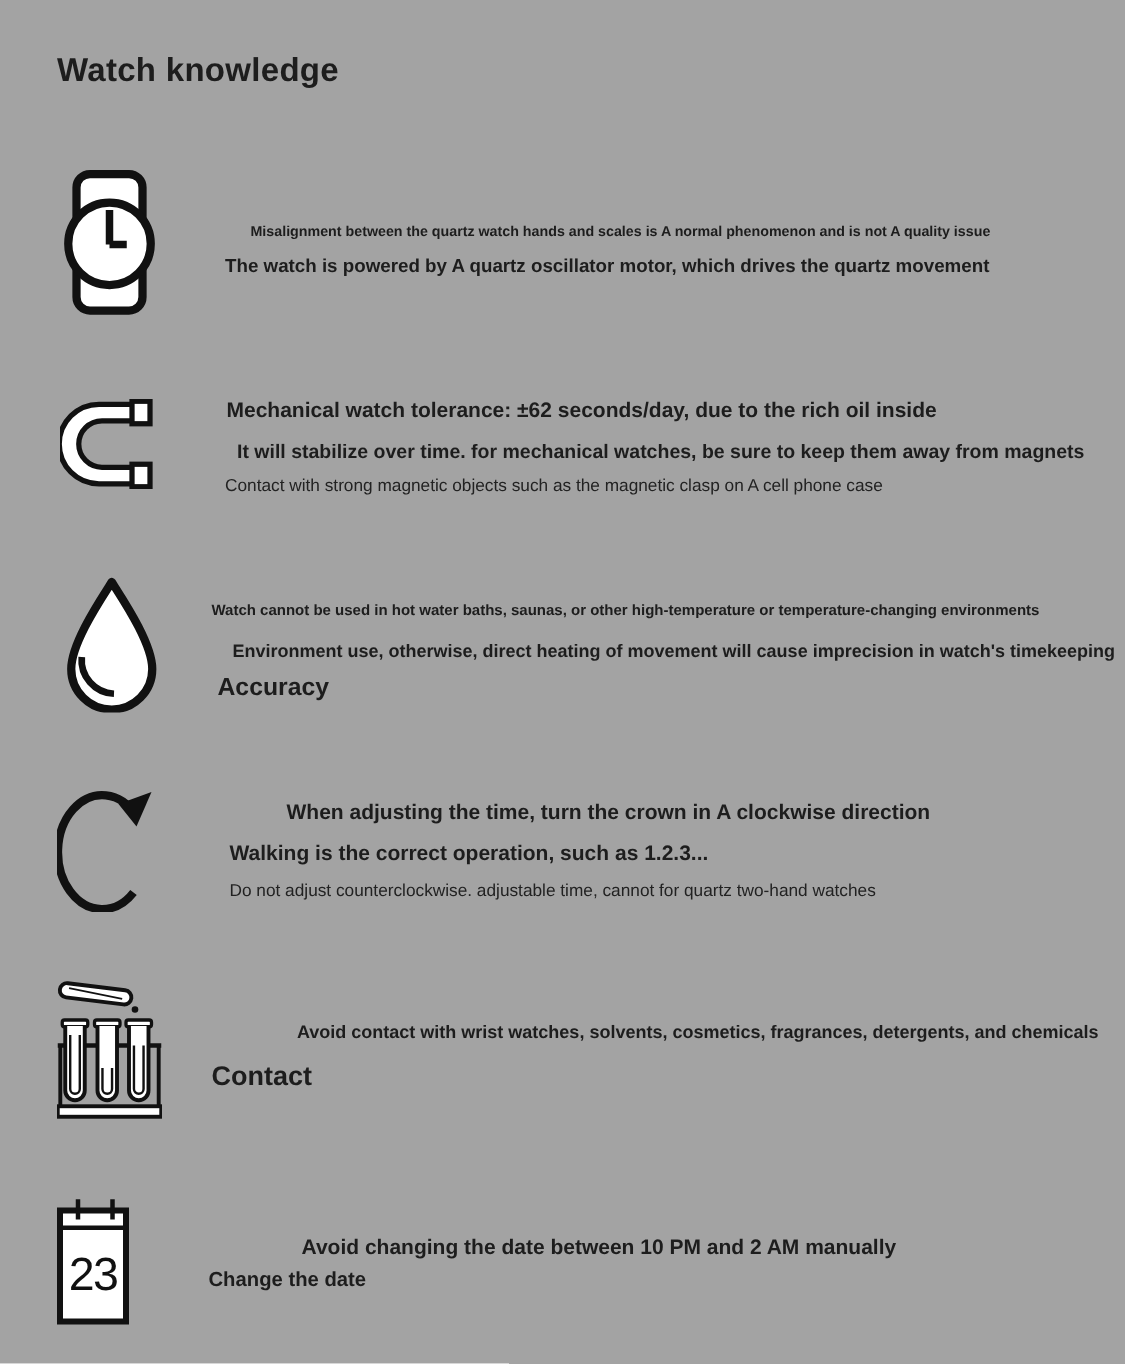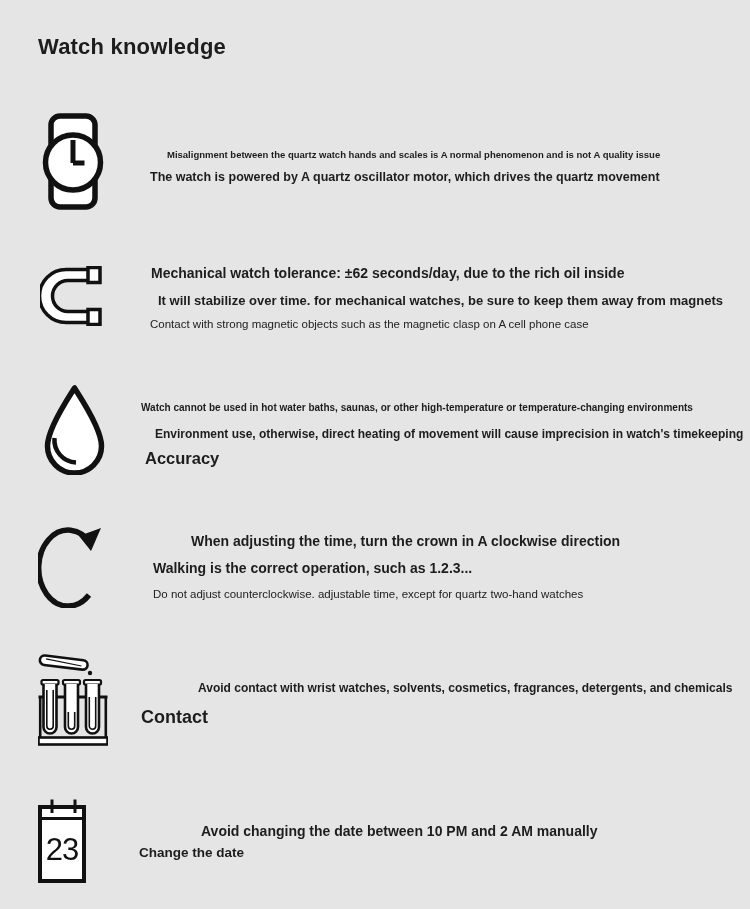--- a/index.html
+++ b/index.html
@@ -1,17 +1,17 @@
 <!DOCTYPE html>
 <html><head>
 <meta charset="utf-8">
 <style>
   html,body{margin:0;padding:0;background:#fff;}
   .page{
-    position:relative;width:750px;height:909px;background:#e5e5e5;
+    position:relative;width:750px;height:909px;background:#a3a3a3;
     font-family:"Liberation Sans","DejaVu Sans",sans-serif;color:#1d1d1d;overflow:hidden;
   }
   .t{position:absolute;white-space:nowrap;line-height:1.2;margin:0;color:#1d1d1d;}
   .b{font-weight:700;}
   .n{font-weight:400;color:#222;}
   .icon{position:absolute;display:block;}
   .icon svg{display:block;width:100%;height:100%;}
 
   .title{left:38px;top:34px;font-size:22px;font-weight:700;letter-spacing:.2px;}
 
@@ -88,21 +88,21 @@
   <p class="t b s3l3">Accuracy</p>
 
   <span class="icon ic-cw">
     <svg viewBox="0 0 64 84" xmlns="http://www.w3.org/2000/svg">
       <path d="M51 71 A29.5 38 0 1 1 53 20" fill="none" stroke="#111" stroke-width="5.5"></path>
       <path d="M41 12 L63 4 L53 27 Z" fill="#111"></path>
     </svg>
   </span>
   <p class="t b s4l1">When adjusting the time, turn the crown in A clockwise direction</p>
   <p class="t b s4l2">Walking is the correct operation, such as 1.2.3...</p>
-  <p class="t n s4l3">Do not adjust counterclockwise. adjustable time, except for quartz two-hand watches</p>
+  <p class="t n s4l3">Do not adjust counterclockwise. adjustable time, cannot for quartz two-hand watches</p>
 
   <span class="icon ic-tubes">
     <svg viewBox="0 0 70 96" xmlns="http://www.w3.org/2000/svg">
       <g transform="rotate(7 3 9)">
         <rect x="2" y="5" width="48" height="9.5" rx="4.75" fill="#fff" stroke="#111" stroke-width="2.6"></rect>
         <line x1="8" y1="8.2" x2="44" y2="11" stroke="#111" stroke-width="1.2"></line>
       </g>
       <circle cx="52" cy="23" r="2.2" fill="#111"></circle>
       <line x1="0.5" y1="47" x2="69.5" y2="47" stroke="#111" stroke-width="3"></line>
       <line x1="2.2" y1="47" x2="2.2" y2="88" stroke="#111" stroke-width="2.6"></line>

